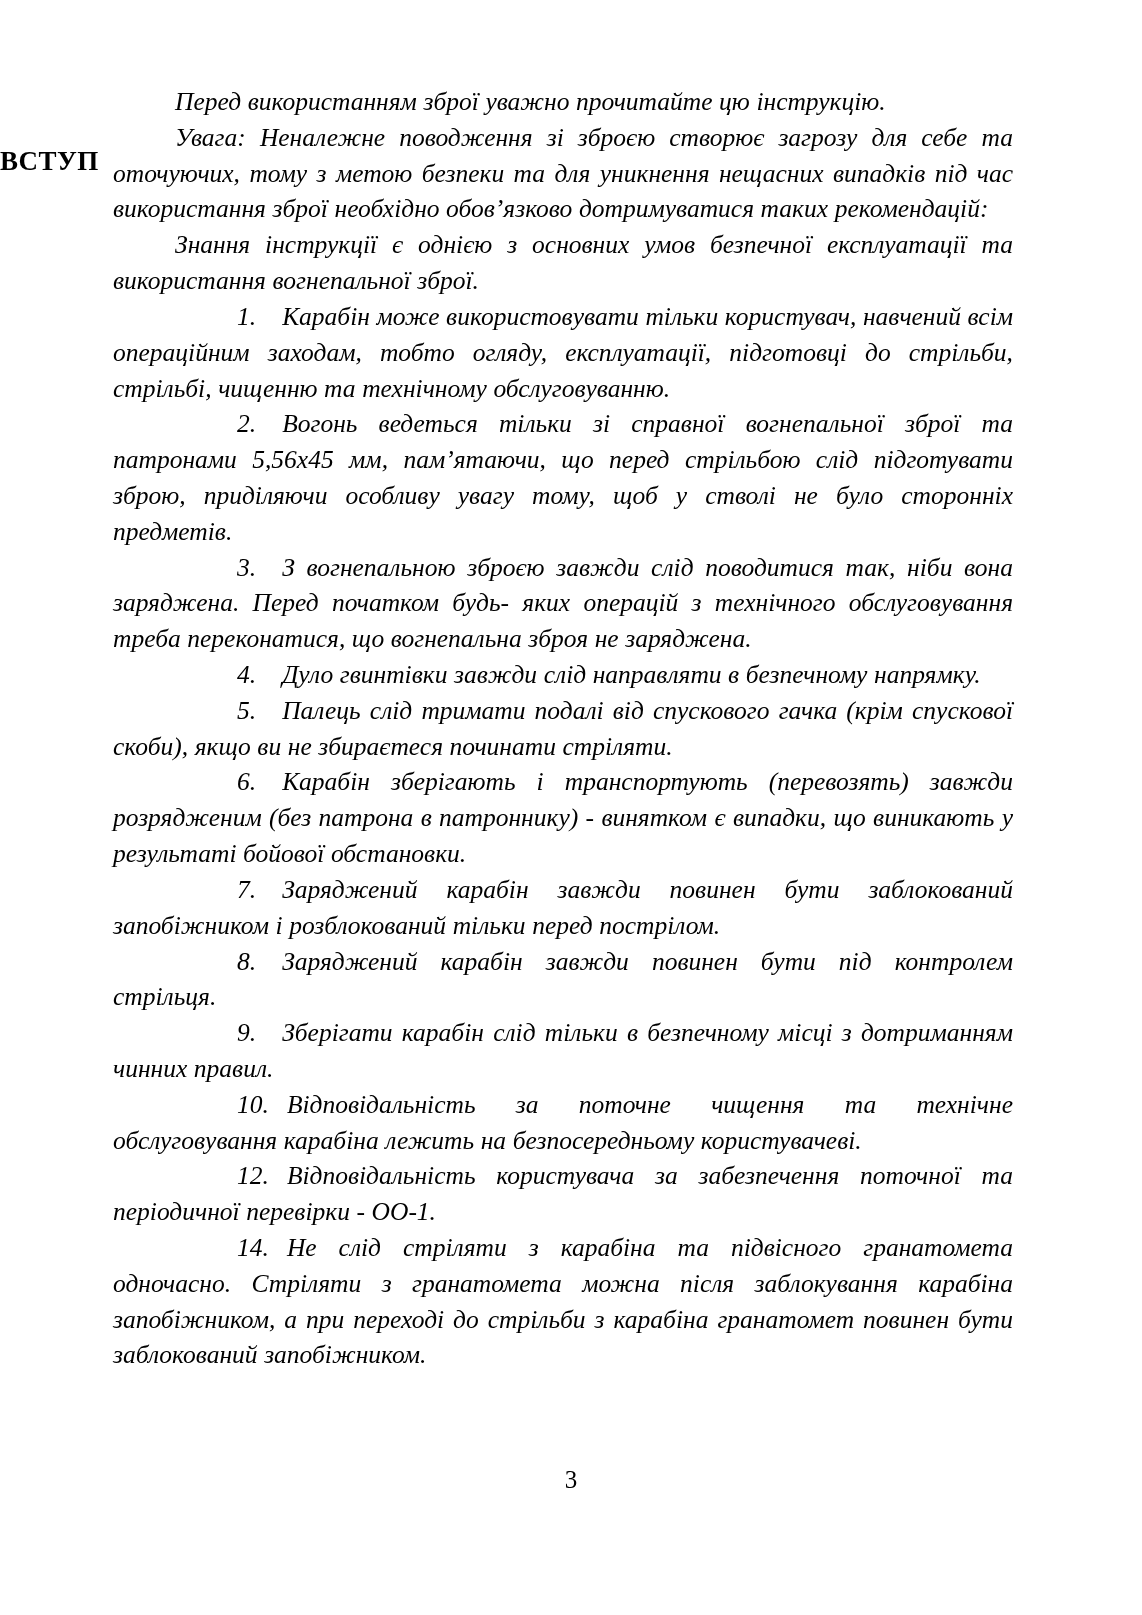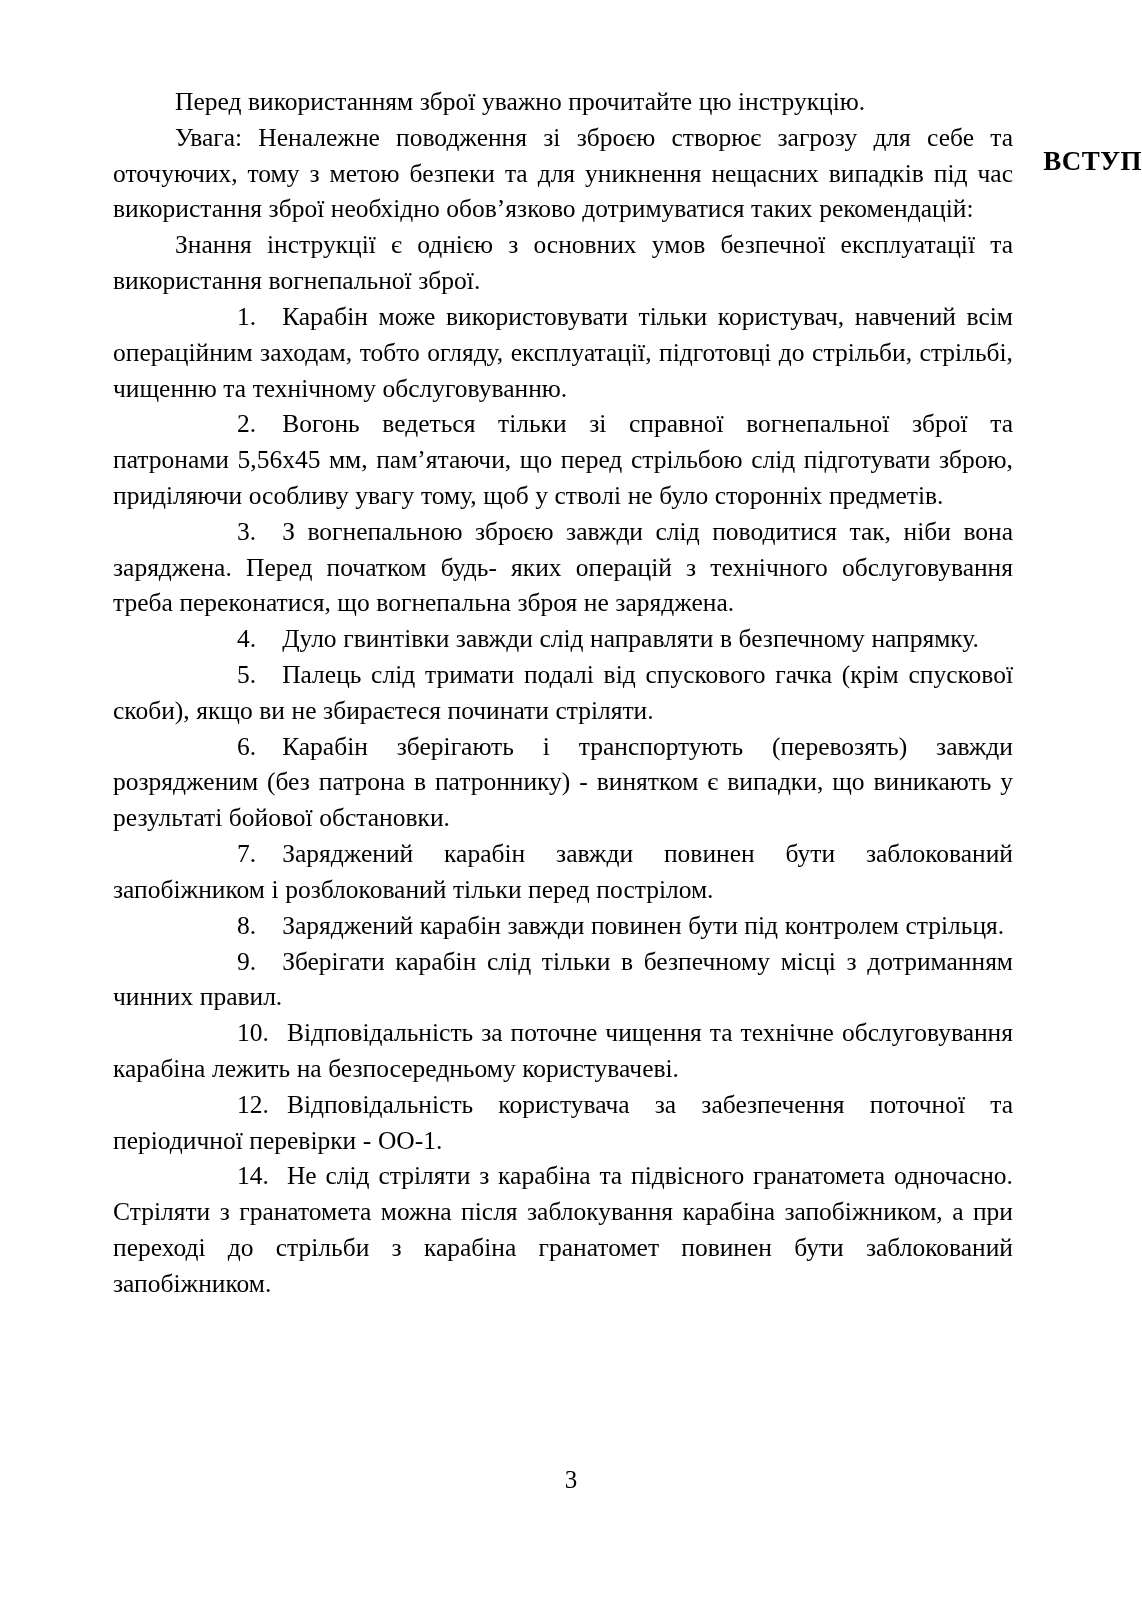--- a/index.html
+++ b/index.html
@@ -17,23 +17,24 @@
     box-sizing: border-box;
     font-family: "Liberation Serif", "DejaVu Serif", serif;
     color: #000000;
     overflow: hidden;
   }
   .content {
     position: absolute;
     left: 113px;
     top: 0;
     width: 900px;
+    font-style: italic;
   }
   .doc-title {
-    text-align: right;
+    text-align: left;
     font-size: 27px;
     font-weight: bold;
     letter-spacing: 0.5px;
     margin: 0;
     padding-top: 145px;
     line-height: 1.2;
   }
   .body-block {
     margin-top: 84px;
   }

